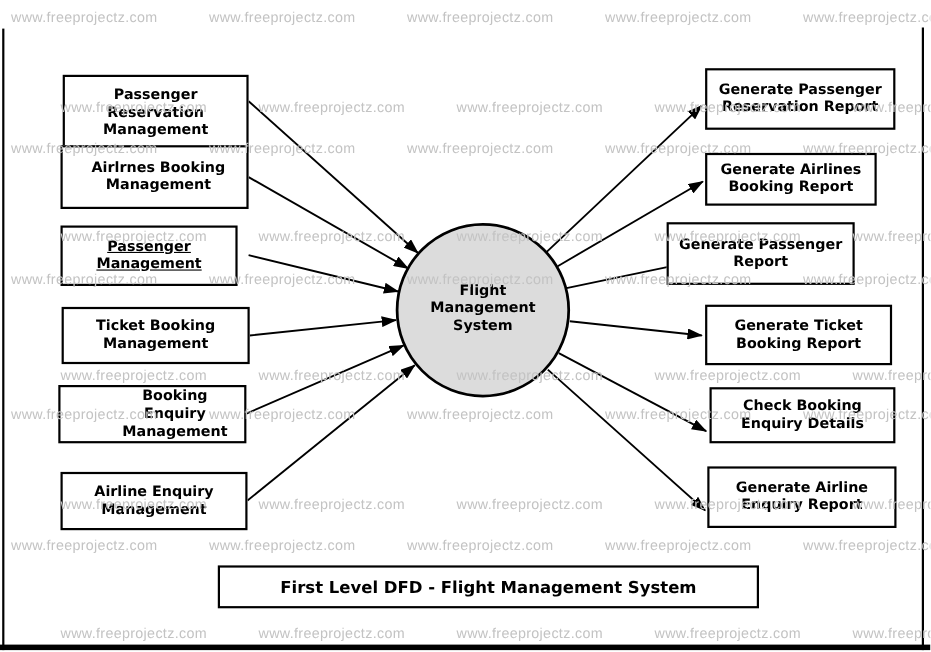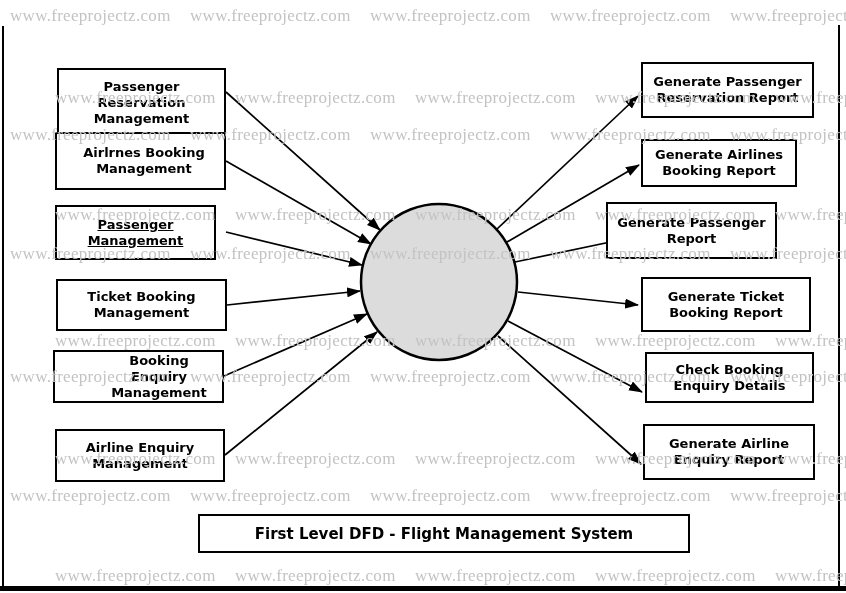--- a/index.html
+++ b/index.html
@@ -68,22 +68,22 @@
   .frame-bottom { left: 0px;   top: 586px; width: 846px; height: 5px;  }
   #watermark-layer {
     position: absolute;
     left: 0; top: 0;
     width: 846px; height: 593px;
     z-index: 3;
     pointer-events: none;
   }
   .wm {
     position: absolute;
-    font-family: Liberation Serif, serif;
-    font-size: 17px;
+    font-family: Liberation Sans, sans-serif;
+    font-size: 13px;
     line-height: 15px;
     white-space: nowrap;
     letter-spacing: 0.3px;
   }
 </style>
 </head>
 <body>
 
 <div class="canvas">
   <svg id="diagram-svg" xmlns="http://www.w3.org/2000/svg">
@@ -100,20 +100,21 @@
       <line x1="224" y1="376" x2="367" y2="314" stroke="#000000" stroke-width="1.7" marker-end="url(#arrowhead)"></line>
       <line x1="225" y1="455" x2="377" y2="332" stroke="#000000" stroke-width="1.7" marker-end="url(#arrowhead)"></line>
       <line x1="497" y1="229" x2="638" y2="96" stroke="#000000" stroke-width="1.7" marker-end="url(#arrowhead)"></line>
       <line x1="507" y1="242" x2="639" y2="165" stroke="#000000" stroke-width="1.7" marker-end="url(#arrowhead)"></line>
       <line x1="515" y1="262" x2="639" y2="236" stroke="#000000" stroke-width="1.7" marker-end="url(#arrowhead)"></line>
       <line x1="518" y1="292" x2="638" y2="305" stroke="#000000" stroke-width="1.7" marker-end="url(#arrowhead)"></line>
       <line x1="508" y1="321" x2="642" y2="392" stroke="#000000" stroke-width="1.7" marker-end="url(#arrowhead)"></line>
       <line x1="498" y1="336" x2="641" y2="464" stroke="#000000" stroke-width="1.7" marker-end="url(#arrowhead)"></line>
     </svg>
 
+  <div class="circle-label">Flight Management System</div>
 
   <div class="caption-box">
     <span>First Level DFD - Flight Management System</span>
   </div>
 
   <div class="frame frame-left"></div>
   <div class="frame frame-right"></div>
   <div class="frame frame-bottom"></div>
 
   <div id="watermark-layer">

